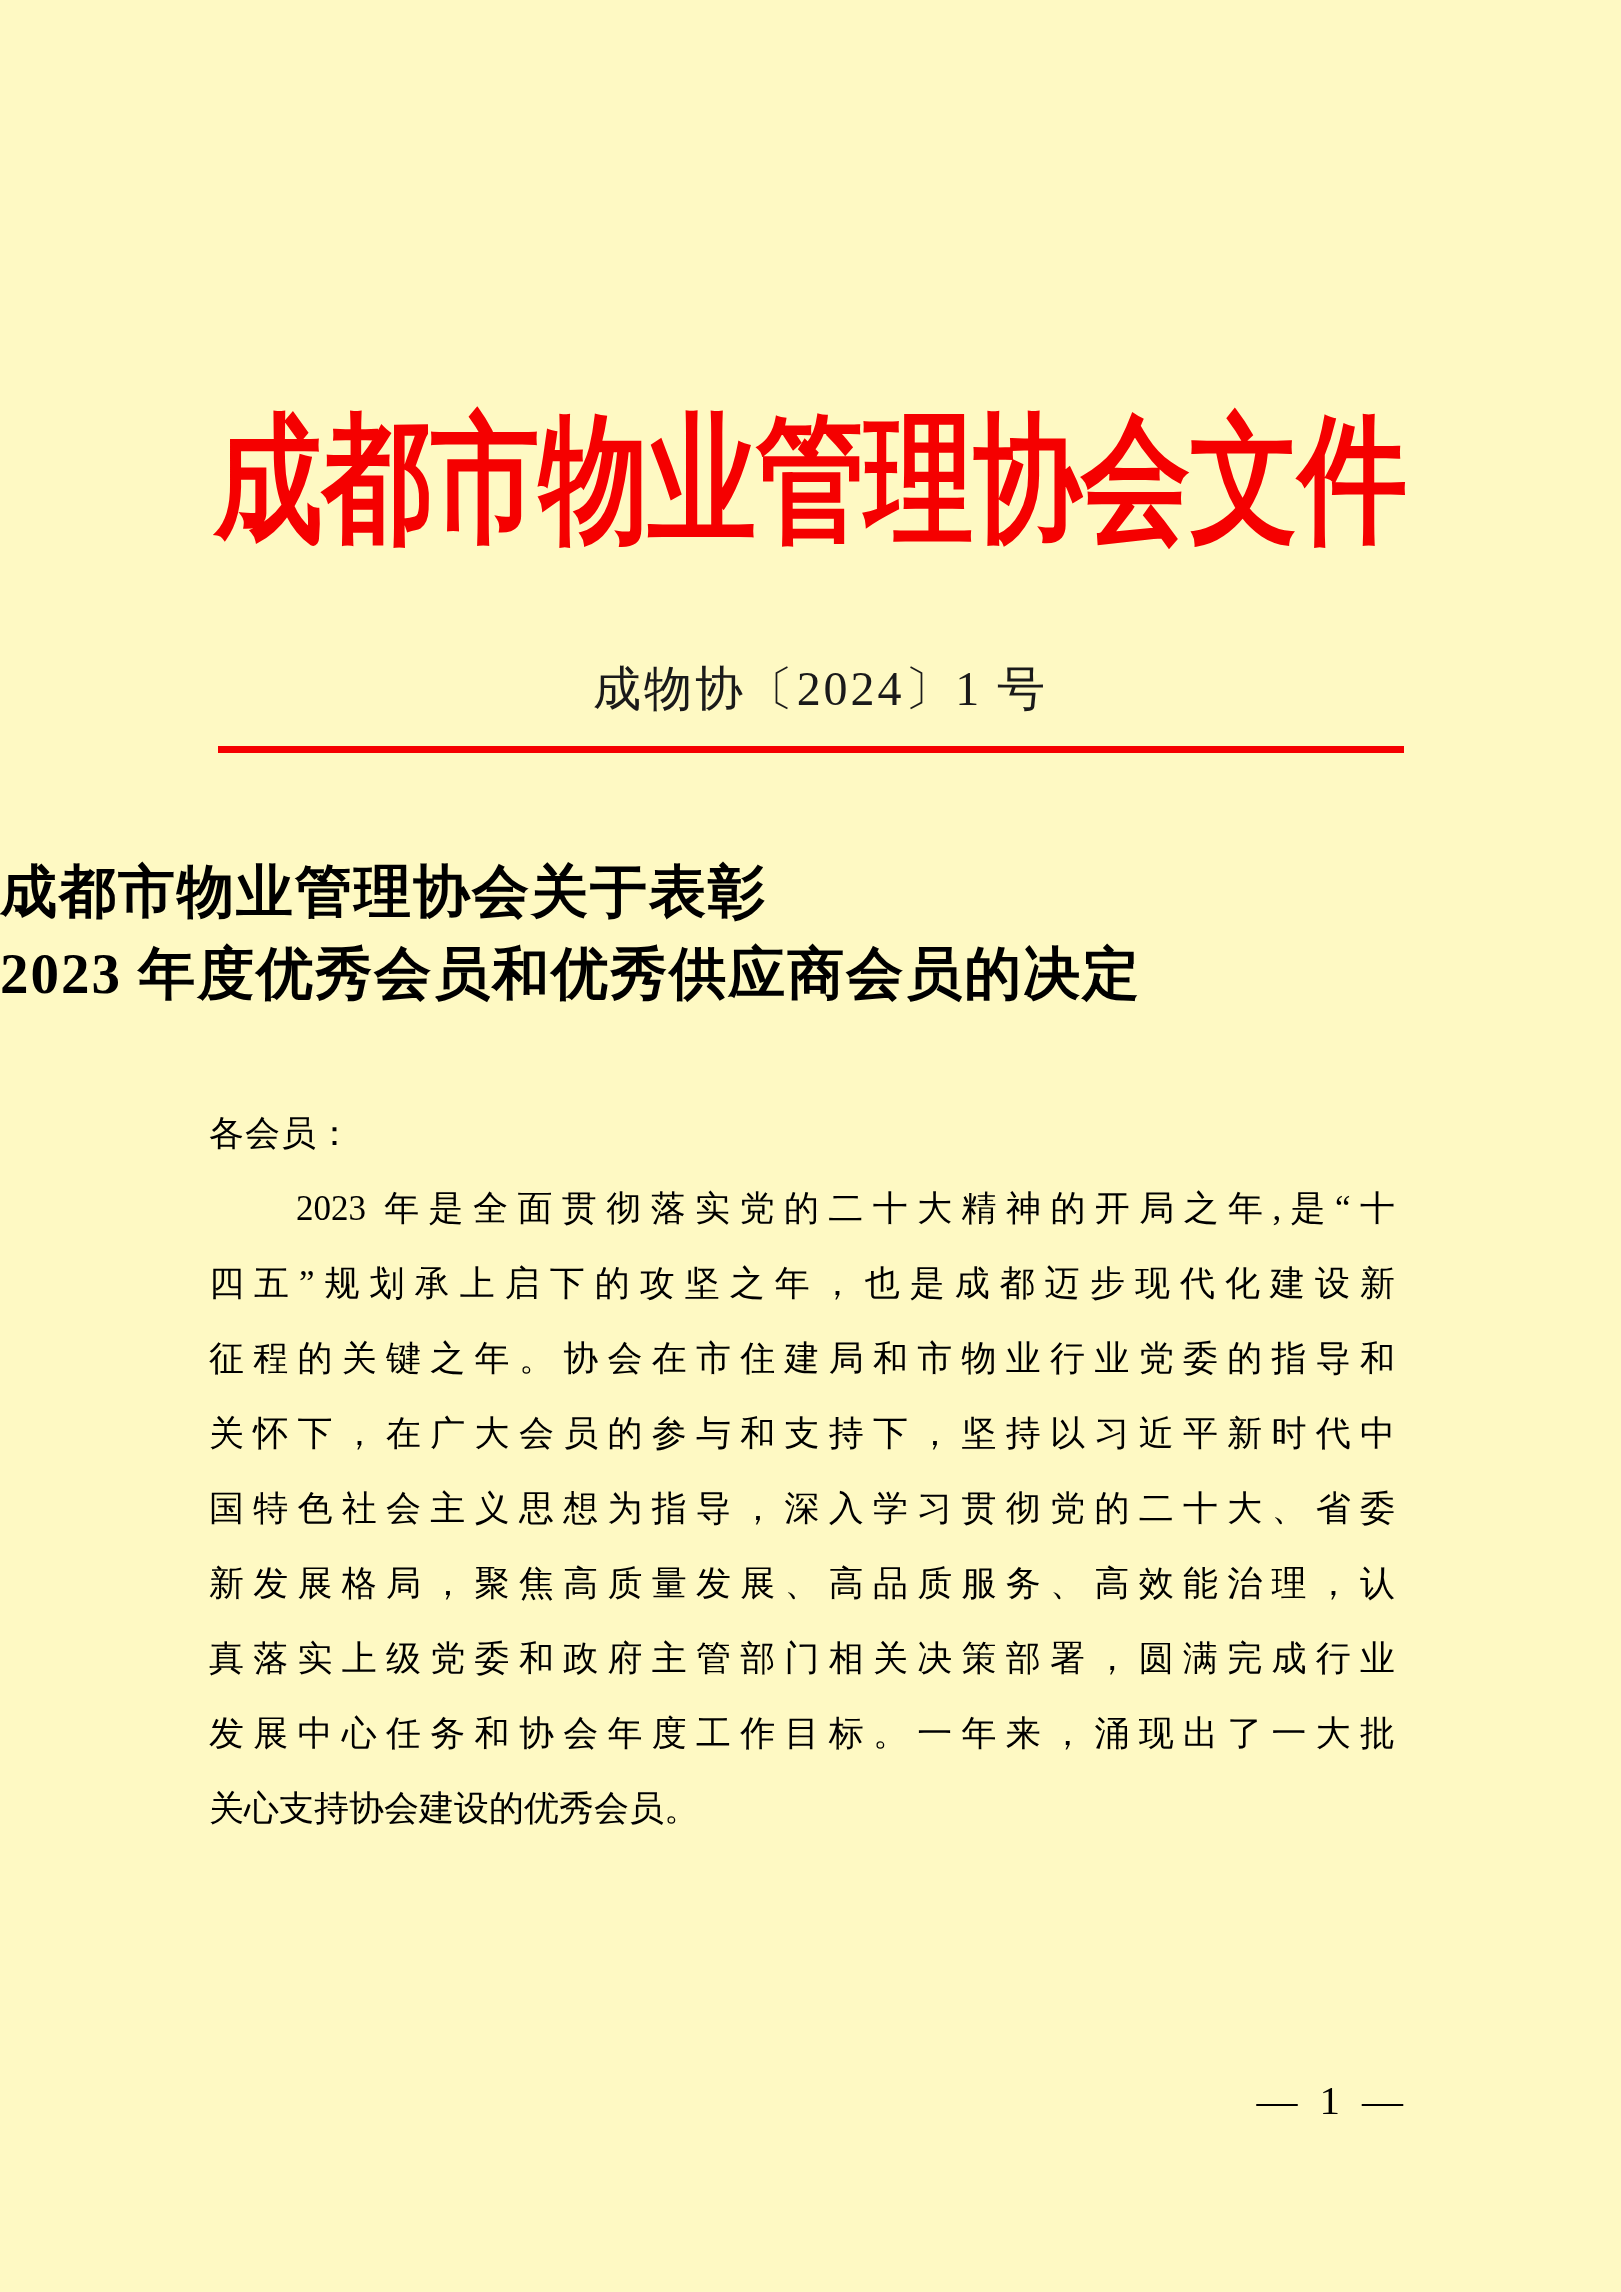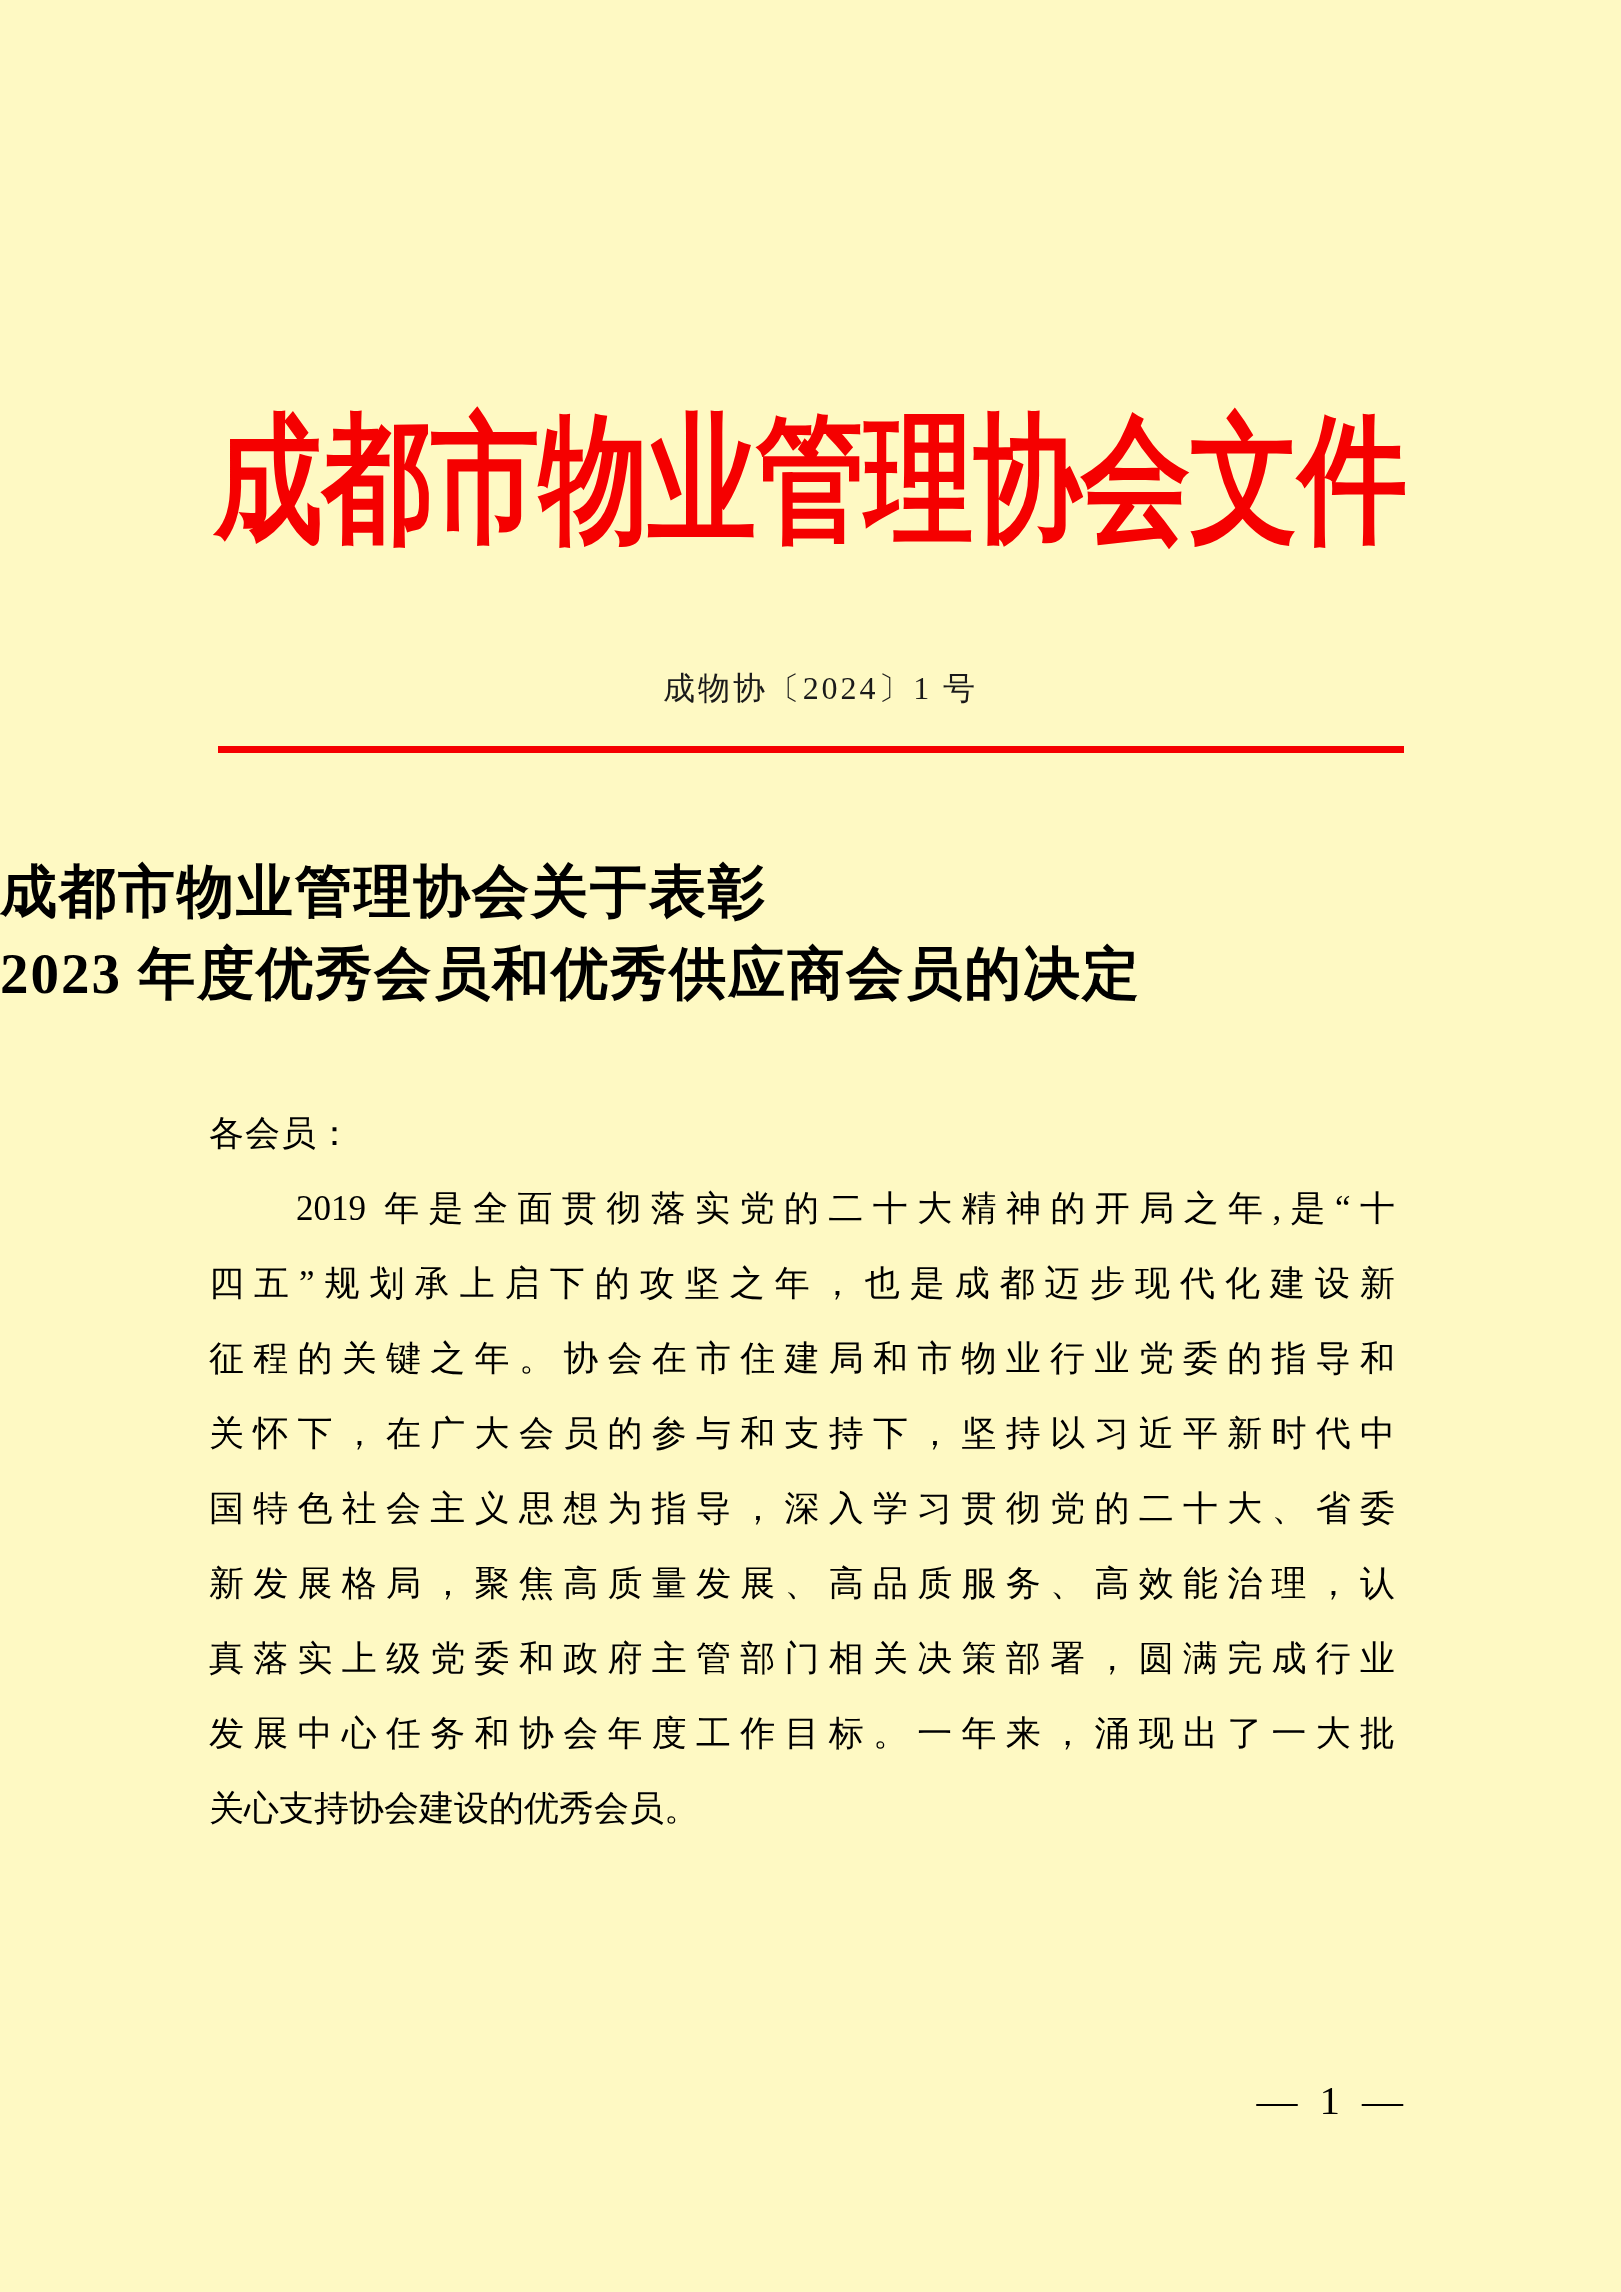--- a/index.html
+++ b/index.html
@@ -29,21 +29,21 @@
   .org-title-inner {
     display: inline-block;
     transform: scaleX(0.78);
     transform-origin: 50% 50%;
   }
   
   .doc-number {
     position: absolute;
     top: 659px; left: 0; width: 1621px;
     text-align: center;
-    font-size: 32px;
+    font-size: 48px;
     line-height: 59px;
     letter-spacing: 2.9px;
     font-weight: 400;
     color: #1a1a1a;
     padding-left: 20px;
   }
   
   .red-rule {
     position: absolute;
     top: 746px; left: 218px;
@@ -104,21 +104,21 @@
   <div class="red-rule"></div>
 
   <div class="doc-title">
     <div>成都市物业管理协会关于表彰</div>
     <div>2023 年度优秀会员和优秀供应商会员的决定</div>
   </div>
 
   <div class="body-block">
     <div class="salutation">各会员：</div>
     <div>
-        <div class="para-line first">2019 年是全面贯彻落实党的二十大精神的开局之年,是“十</div>
+        <div class="para-line first">2023 年是全面贯彻落实党的二十大精神的开局之年,是“十</div>
         <div class="para-line">四五”规划承上启下的攻坚之年，也是成都迈步现代化建设新</div>
         <div class="para-line">征程的关键之年。协会在市住建局和市物业行业党委的指导和</div>
         <div class="para-line">关怀下，在广大会员的参与和支持下，坚持以习近平新时代中</div>
         <div class="para-line">国特色社会主义思想为指导，深入学习贯彻党的二十大、省委</div>
         <div class="para-line">新发展格局，聚焦高质量发展、高品质服务、高效能治理，认</div>
         <div class="para-line">真落实上级党委和政府主管部门相关决策部署，圆满完成行业</div>
         <div class="para-line">发展中心任务和协会年度工作目标。一年来，涌现出了一大批</div>
         <div class="para-line last">关心支持协会建设的优秀会员。</div>
       </div>
   </div>

